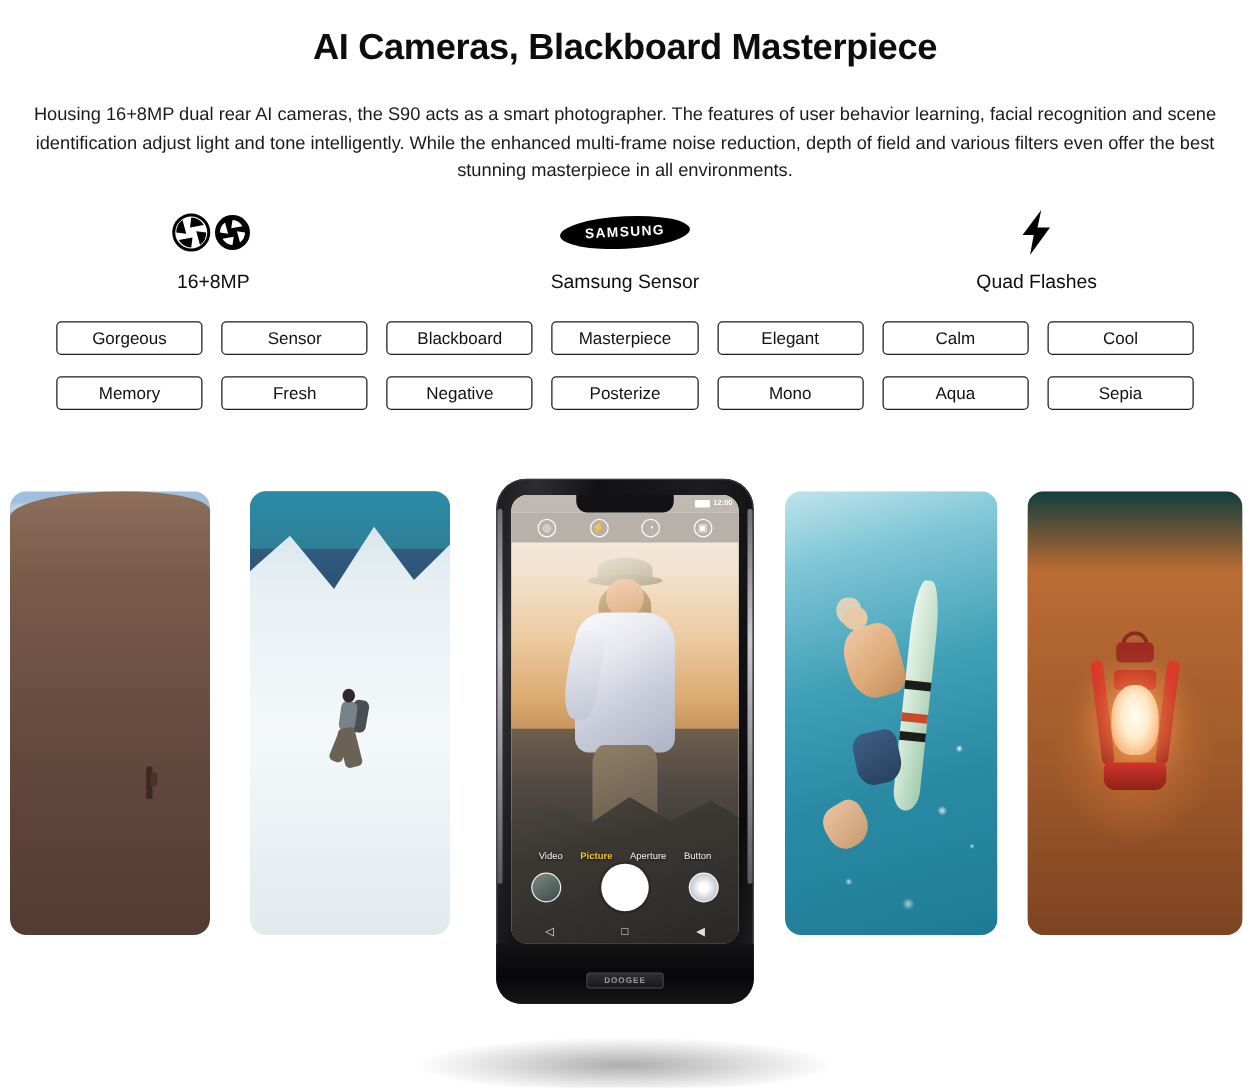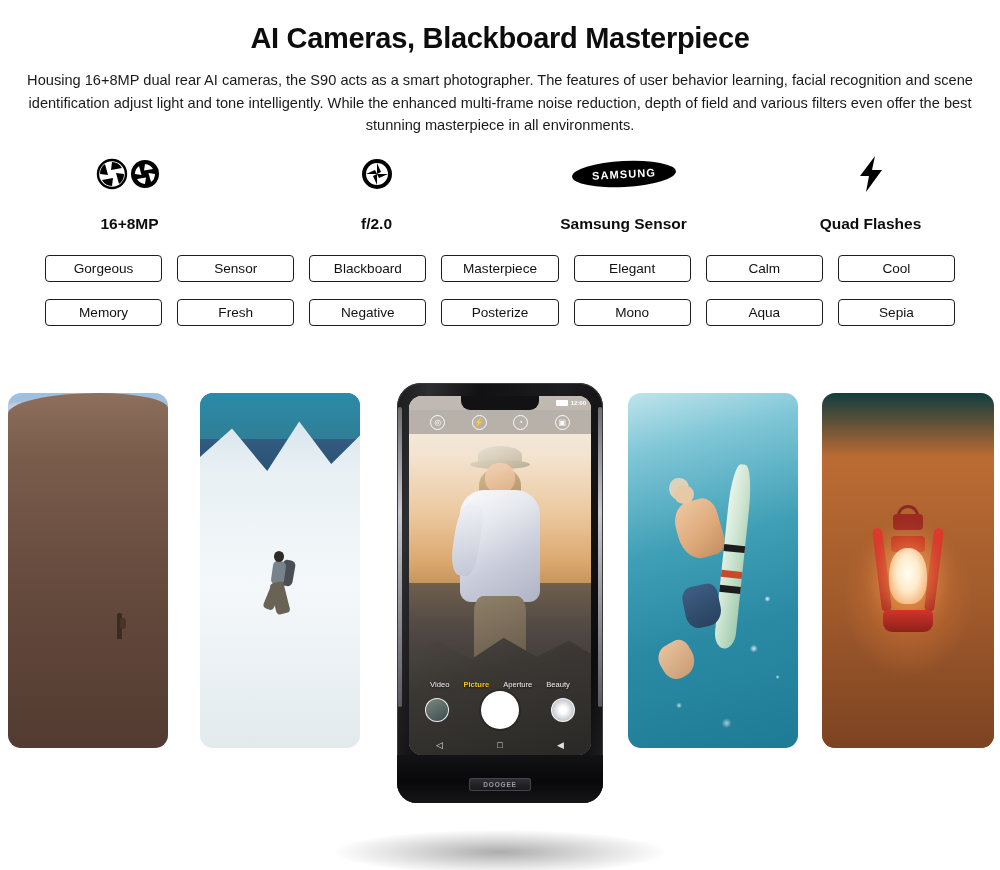--- a/index.html
+++ b/index.html
@@ -25,21 +25,21 @@
     color: #0d0d0d;
   }
 
   .intro-copy {
     text-align: center;
     font-size: 14.6px;
     line-height: 22.5px;
     color: #1a1a1a;
     padding: 14px 6px 0 6px;
     max-width: 990px;
-    margin: 0 auto;
+    margin: 12px auto;
   }
 
   
   .features {
     display: flex;
     margin-top: 16px;
     padding: 0 6px;
   }
   .feature {
     flex: 1;
@@ -47,23 +47,23 @@
     flex-direction: column;
     align-items: center;
   }
   .feature-icon {
     height: 42px;
     display: flex;
     align-items: center;
     justify-content: center;
   }
   .feature-label {
-    margin-top: 19px;
+    margin-top: 9px;
     font-size: 15.5px;
-    font-weight: bold;
+    font-weight: normal;
     text-align: center;
     line-height: 19px;
     color: #0d0d0d;
   }
 
   
   .samsung-logo {
     width: 104px; height: 26px;
     background: #000;
     border-radius: 50%;
@@ -541,30 +541,20 @@
         </g>
         <path d="M18 5 a12 12 0 0 1 10 6 l-11 2 z M30 17 a12 12 0 0 1-5 10 l-3-11 z M18 29 a12 12 0 0 1-10-6 l11-2 z M6 17 a12 12 0 0 1 5-10 l3 11 z" fill="#000"></path>
         <circle cx="51" cy="17" r="14" fill="#000"></circle>
         <path d="M51 7 a10 10 0 0 1 8 5 l-9 1.6 z M61 17 a10 10 0 0 1-4 8 l-2.5-9 z M51 27 a10 10 0 0 1-8-5 l9-1.6 z M41 17 a10 10 0 0 1 4-8 l2.5 9 z" fill="#fff"></path>
       </svg>
     </div>
     <div class="feature-label">16+8MP</div>
   </div>
 
 
-  <div class="feature">
-    <div class="feature-icon">
-      <svg width="36" height="36" viewBox="0 0 36 36">
-        <circle cx="18" cy="18" r="15" fill="#000"></circle>
-        <circle cx="18" cy="18" r="11" fill="#fff"></circle>
-        <path d="M18 7 L22 16 L18 18 Z M29 18 L20 22 L18 18 Z M18 29 L14 20 L18 18 Z M7 18 L16 14 L18 18 Z" fill="#000"></path>
-      </svg>
-    </div>
-    <div class="feature-label">f/2.0</div>
-  </div>
 
   <div class="feature">
     <div class="feature-icon">
       <div class="samsung-logo">
         <span>SAMSUNG</span>
       </div>
     </div>
     <div class="feature-label">Samsung Sensor</div>
   </div>
 
@@ -691,21 +681,21 @@
       <div class="cam-btn">◎</div>
       <div class="cam-btn">⚡</div>
       <div class="cam-btn">◔</div>
       <div class="cam-btn">▣</div>
     </div>
 
     <div class="cam-modes">
       <div class="mode">Video</div>
       <div class="mode active">Picture</div>
       <div class="mode">Aperture</div>
-      <div class="mode">Beauty</div>
+      <div class="mode">Button</div>
     </div>
 
     <div class="cam-bottom">
       <div class="thumb-btn"></div>
       <div class="shutter-btn"></div>
       <div class="filter-btn"></div>
     </div>
 
     <div class="nav-row">
       <div class="nav-icon">◁</div>

